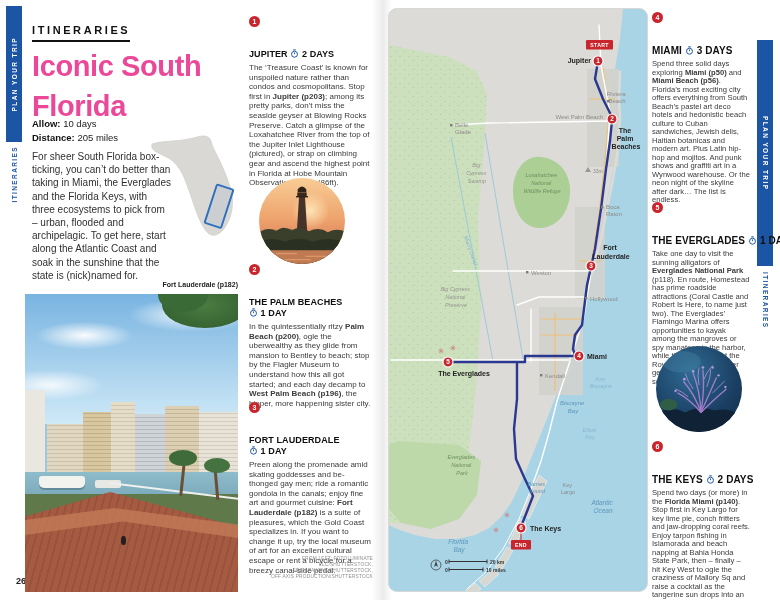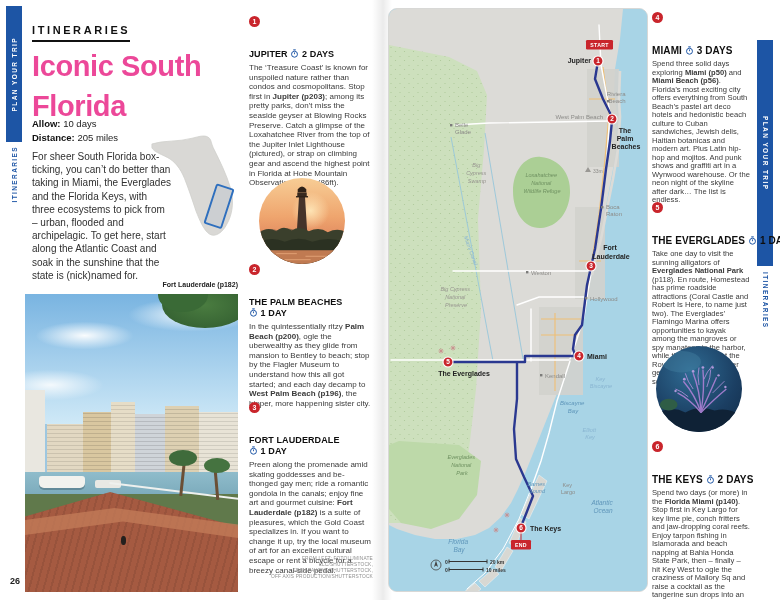--- a/index.html
+++ b/index.html
@@ -63,21 +63,21 @@
 <div class="page">
 
   <div class="abs gutter" style="left:372px;top:0;width:20px;height:600px;"></div>
 
   <div class="abs vbar" style="left:6px;top:6px;width:16px;height:136px;">
     <span class="vtext flip vwhite">PLAN YOUR TRIP</span>
   </div>
   <div class="abs vwrap" style="left:6px;top:146px;width:16px;height:96px;">
     <span class="vtext flip vblue">ITINERARIES</span>
   </div>
-  <div class="abs pagenum" style="left:10px;top:576px;">26</div>
+  <div class="abs pagenum" style="left:16px;top:576px;">26</div>
 
   <div class="abs vbar" style="left:757px;top:40px;width:16px;height:226px;">
     <span class="vtext vwhite">PLAN YOUR TRIP</span>
   </div>
   <div class="abs vwrap" style="left:757px;top:272px;width:16px;height:110px;">
     <span class="vtext vblue">ITINERARIES</span>
   </div>
   <div class="abs pagenum" style="left:780px;top:576px;width:22px;text-align:left;">27</div>
 
   <div class="abs" style="left:32px;top:20px;">

